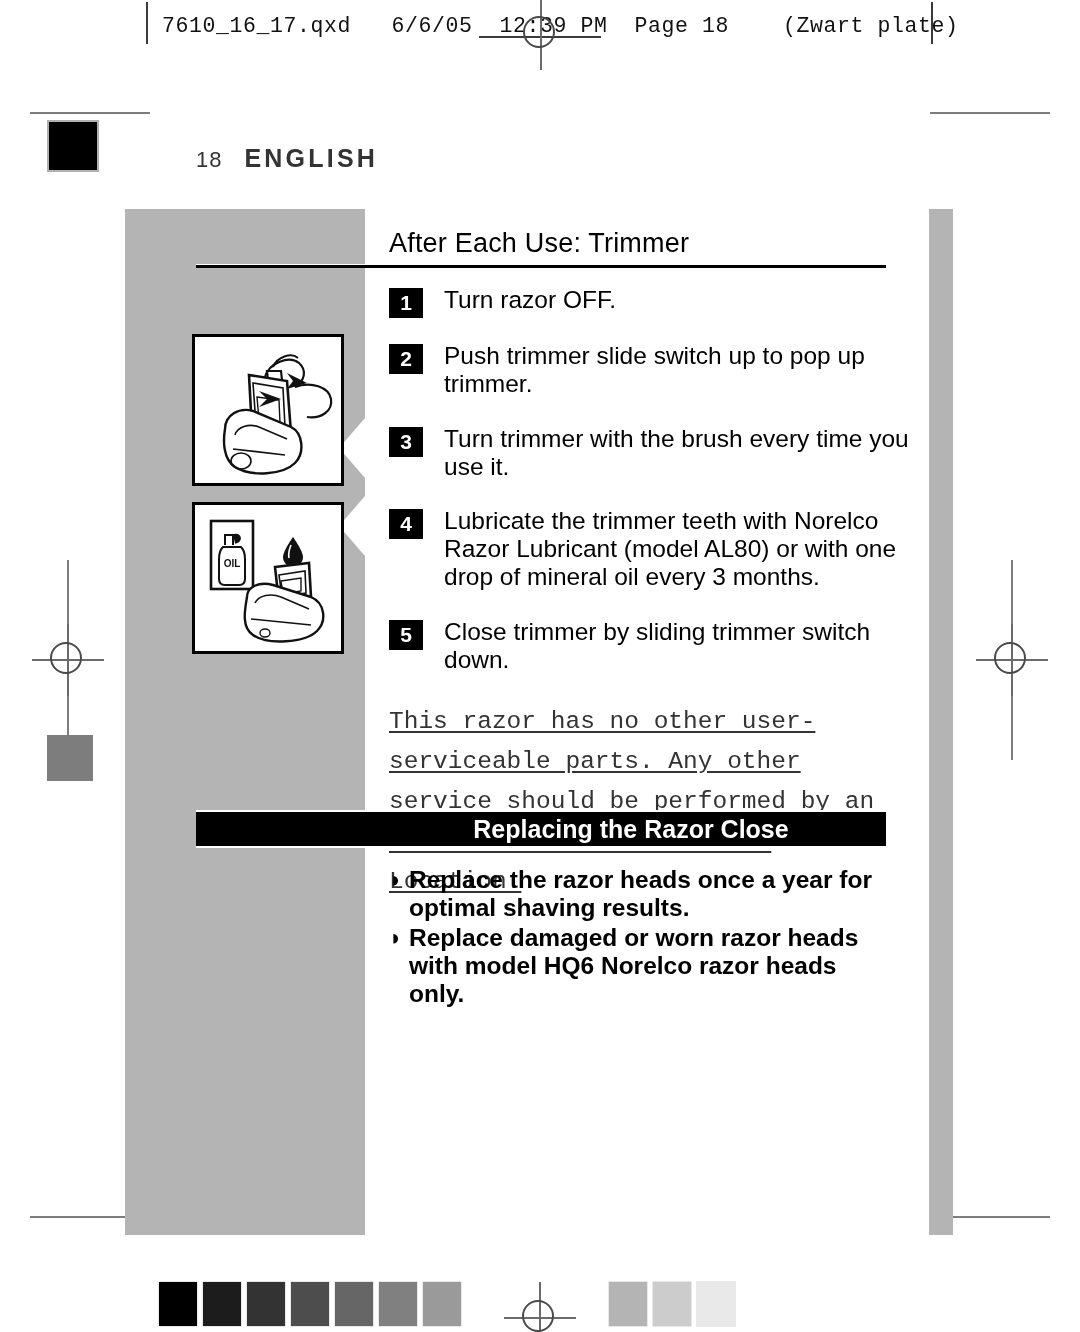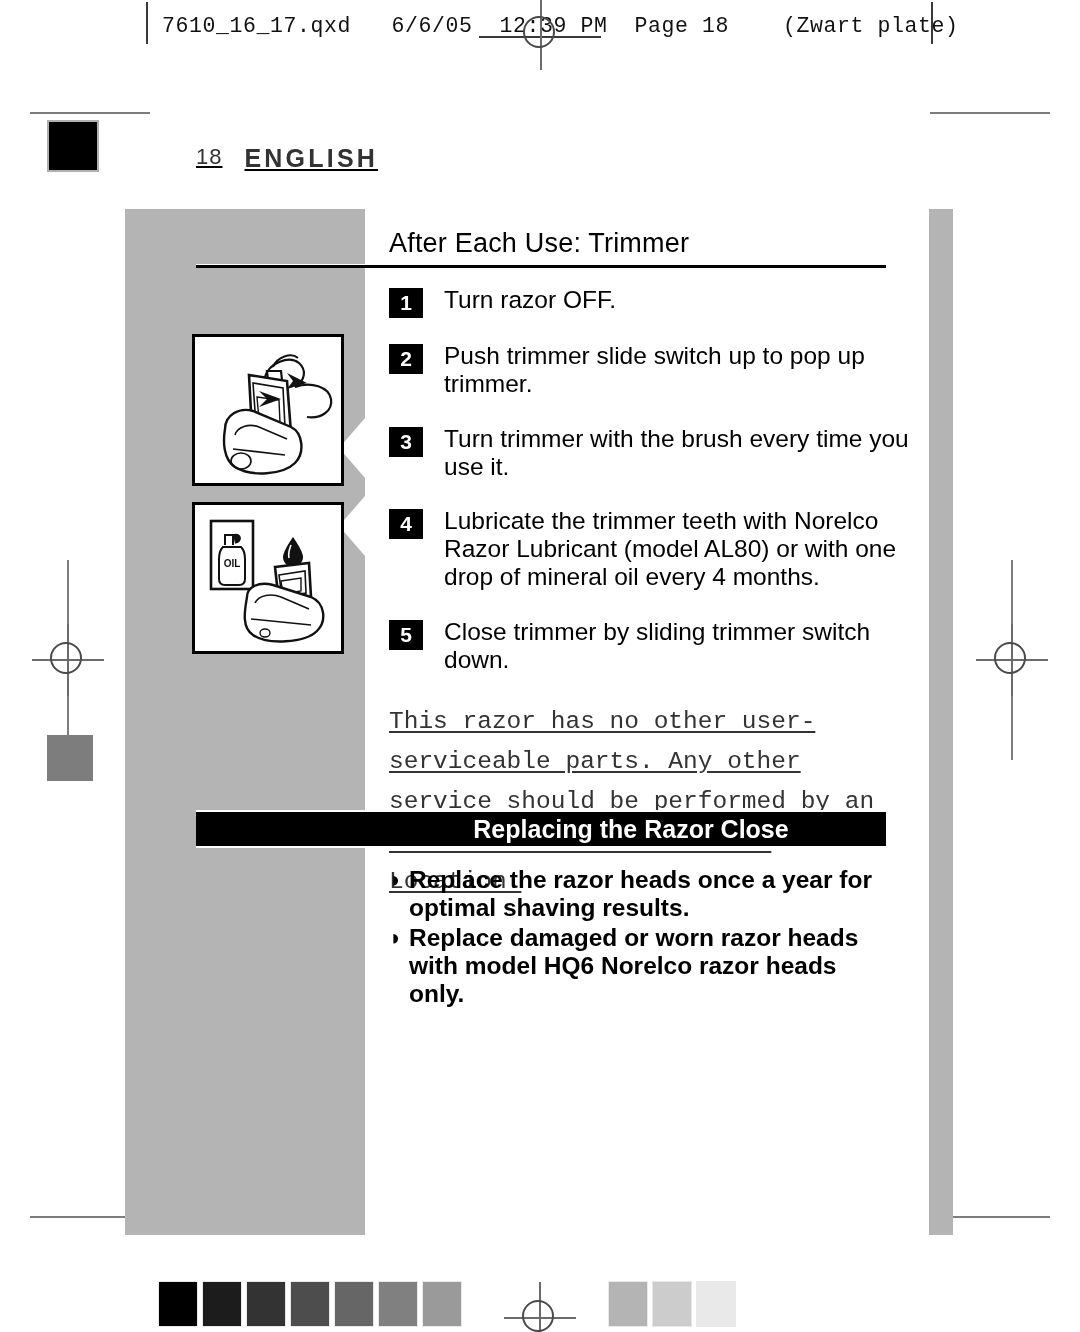--- a/index.html
+++ b/index.html
@@ -117,23 +117,22 @@
     width: 0; height: 0;
     border-top: 30px solid transparent;
     border-bottom: 30px solid transparent;
     border-right: 26px solid #ffffff;
   }
 
   .page-num-row {
     position: absolute;
     left: 196px; top: 144px;
     display: flex;
-    align-items: flex-start;
+    align-items: flex-end;
     gap: 22px;
-    text-decoration: underline;
   }
   .page-num {
     font-size: 22px;
     color: #333333;
     letter-spacing: 1px;
   }
   .lang-label {
     font-size: 25px;
     font-weight: bold;
     color: #333333;
@@ -387,21 +386,21 @@
     <div class="step-text">Push trimmer slide switch up to pop up trimmer.</div>
   </div>
 
   <div class="step" style="left:389px; top:425px;">
     <div class="step-badge">3</div>
     <div class="step-text">Turn trimmer with the brush every time you use it.</div>
   </div>
 
   <div class="step" style="left:389px; top:507px;">
     <div class="step-badge">4</div>
-    <div class="step-text">Lubricate the trimmer teeth with Norelco Razor Lubricant (model AL80) or with one drop of mineral oil every 4 months.</div>
+    <div class="step-text">Lubricate the trimmer teeth with Norelco Razor Lubricant (model AL80) or with one drop of mineral oil every 3 months.</div>
   </div>
 
   <div class="step" style="left:389px; top:618px;">
     <div class="step-badge">5</div>
     <div class="step-text">Close trimmer by sliding trimmer switch down.</div>
   </div>
 
   <div class="note"><span>This razor has no other user-serviceable parts. Any other service should be performed by an Authorized Norelco Service Location.</span></div>
 
   <div class="banner">

